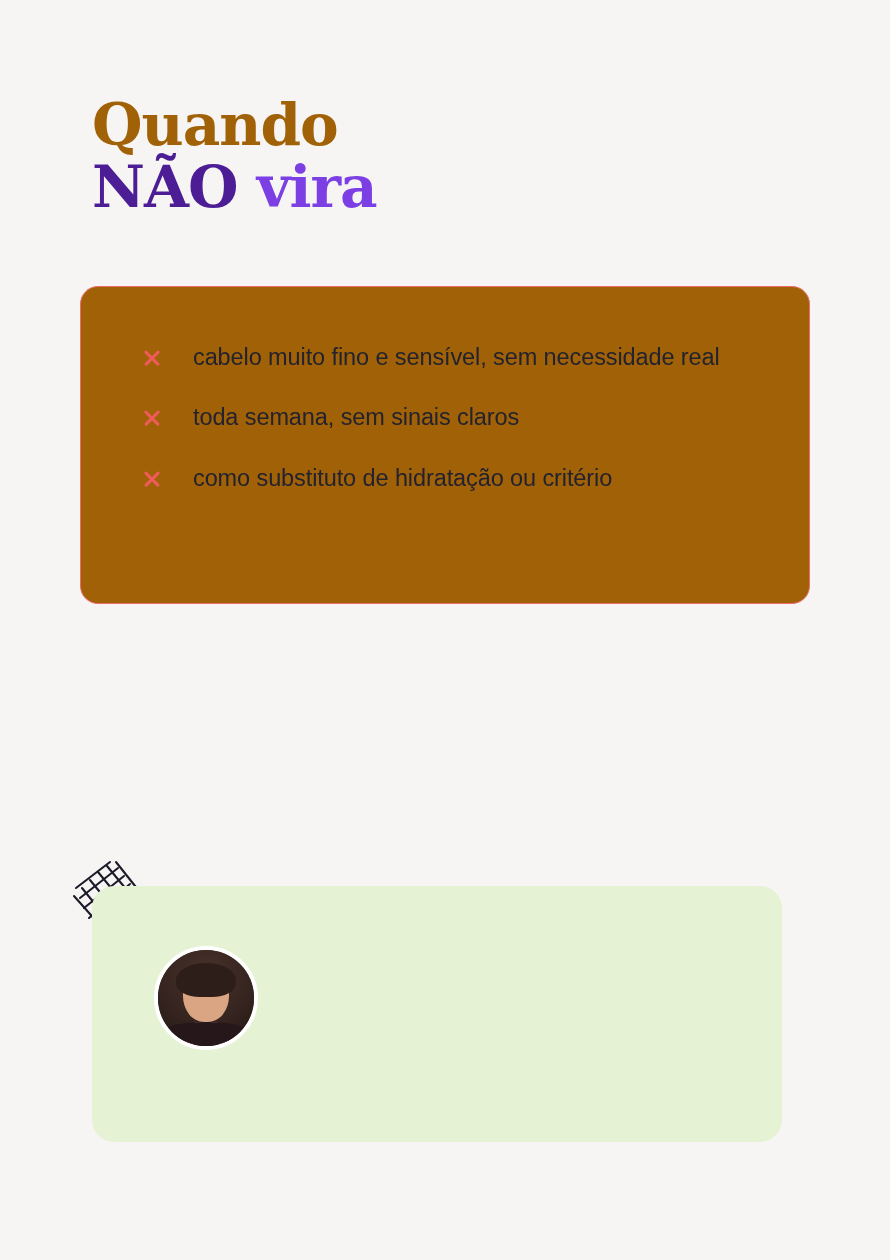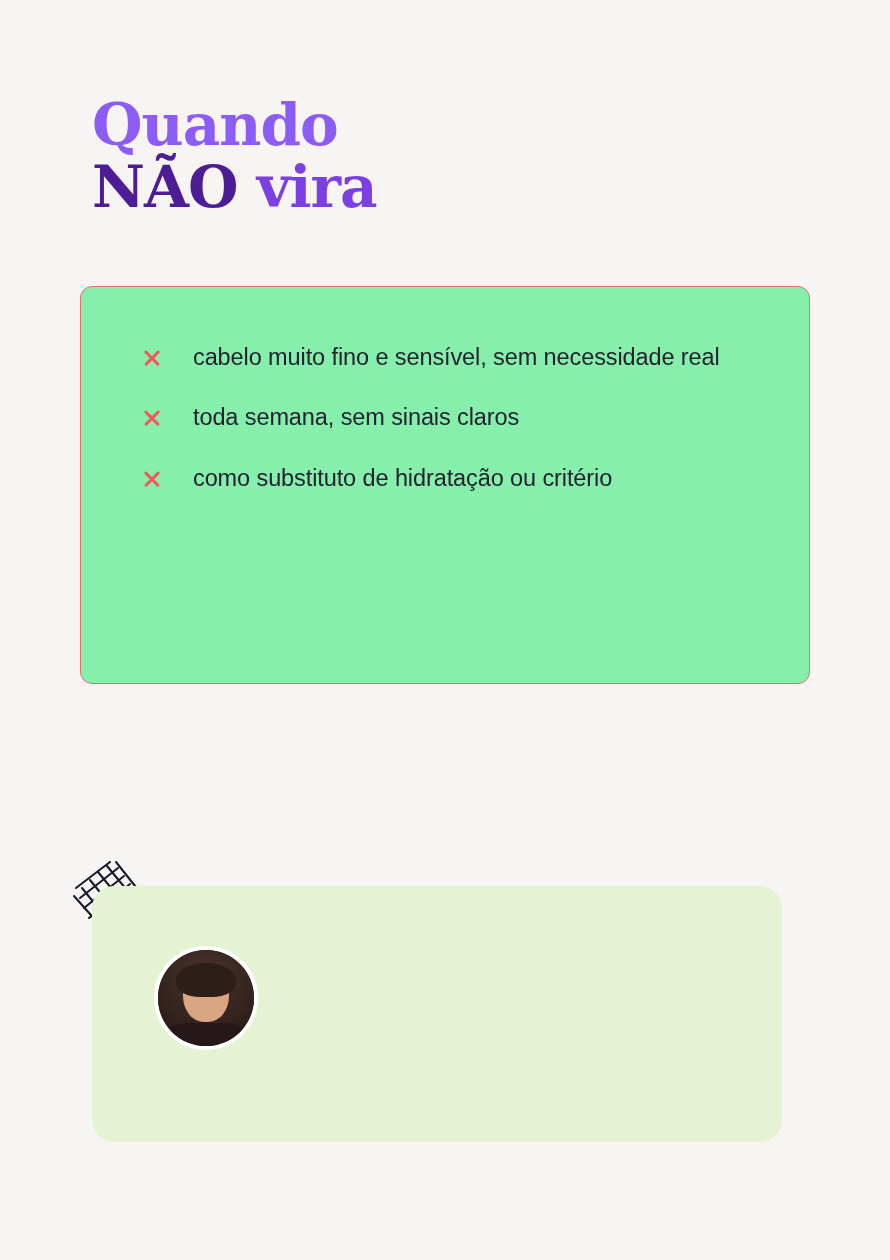--- a/index.html
+++ b/index.html
@@ -29,44 +29,44 @@
     left: 92px;
     top: 96px;
     width: 700px;
   }
   .heading-line1 {
     font-family: "DejaVu Serif", "Liberation Serif", serif;
     font-weight: 700;
     font-size: 58px;
     line-height: 1.02;
     letter-spacing: -1px;
-    color: #8b5cf6;
+    color: #a16207;
     white-space: nowrap;
   }
   .heading-line2 {
     font-family: "DejaVu Serif", "Liberation Serif", serif;
     font-weight: 700;
     font-size: 58px;
     line-height: 1.12;
     letter-spacing: -1px;
     color: #7b3fe4;
     white-space: nowrap;
   }
   .heading-line2 .accent-strong { color: #4c1d95; }
 
   
   .warning-card {
     position: absolute;
     left: 80px;
     top: 286px;
     width: 730px;
-    height: 398px;
-    background: #86efac;
+    height: 318px;
+    background: #a16207;
     border: 1.5px solid #ef6b6b;
-    border-radius: 12px;
+    border-radius: 18px;
   }
 
   .warn-list {
     position: absolute;
     left: 58px;
     top: 54px;
     right: 40px;
     list-style: none;
   }
 

